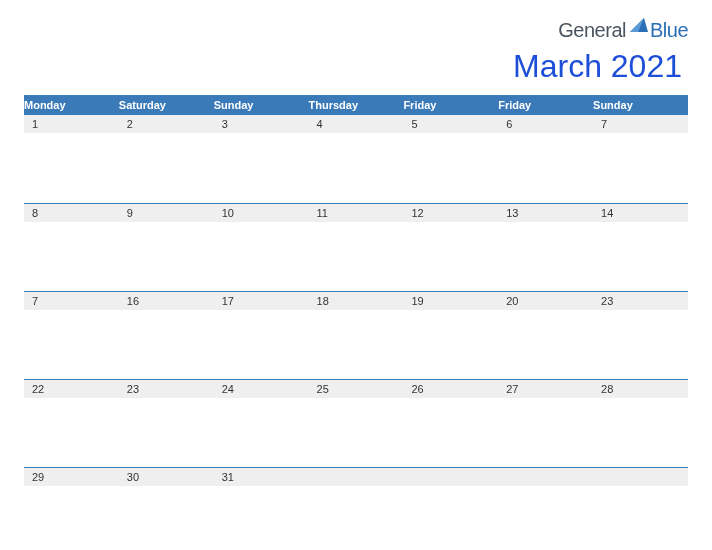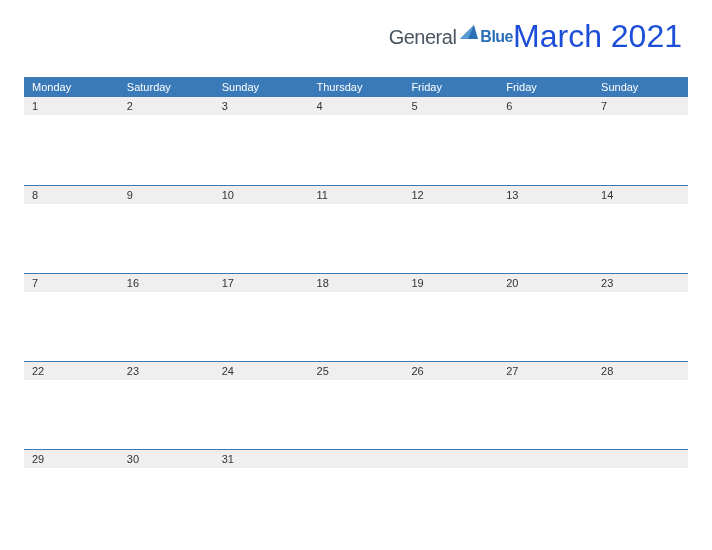--- a/index.html
+++ b/index.html
@@ -7,37 +7,38 @@
       width: 712px;
       height: 550px;
       font-family: Arial, Helvetica, sans-serif;
       background: #fff;
       padding: 18px 24px;
     }
     .header {
       display: flex;
       justify-content: flex-end;
       align-items: flex-end;
-      margin-bottom: 22px;
+      margin-bottom: 10px;
+      flex-direction: column;
     }
     .logo {
       display: flex;
       align-items: center;
       gap: 2px;
       padding-bottom: 6px;
     }
     .logo-text-general {
       font-size: 20px;
       font-weight: 400;
       color: #4a5560;
       letter-spacing: -0.5px;
     }
     .logo-text-blue {
-      font-size: 16px;
-      font-weight: 700;
+      font-size: 20px;
+      font-weight: 400;
       color: #2a6fb5;
       letter-spacing: -0.5px;
     }
     .logo-icon {
       width: 18px;
       height: 16px;
       margin-left: 2px;
       margin-bottom: 8px;
     }
     .title {
@@ -48,23 +49,23 @@
     }
     .calendar {
       width: 100%;
       border-collapse: collapse;
       table-layout: fixed;
     }
     .day-header {
       background: #3b7ab8;
       color: #fff;
       font-size: 11px;
-      font-weight: 400;
+      font-weight: 700;
       text-align: left;
-      padding: 4px 8px;
+      padding: 4px 0;
       border: none;
     }
     .day-cell {
       height: 88px;
       vertical-align: top;
       padding: 0;
       border: none;
     }
     .day-num-bar {
       background: #efeff0;

